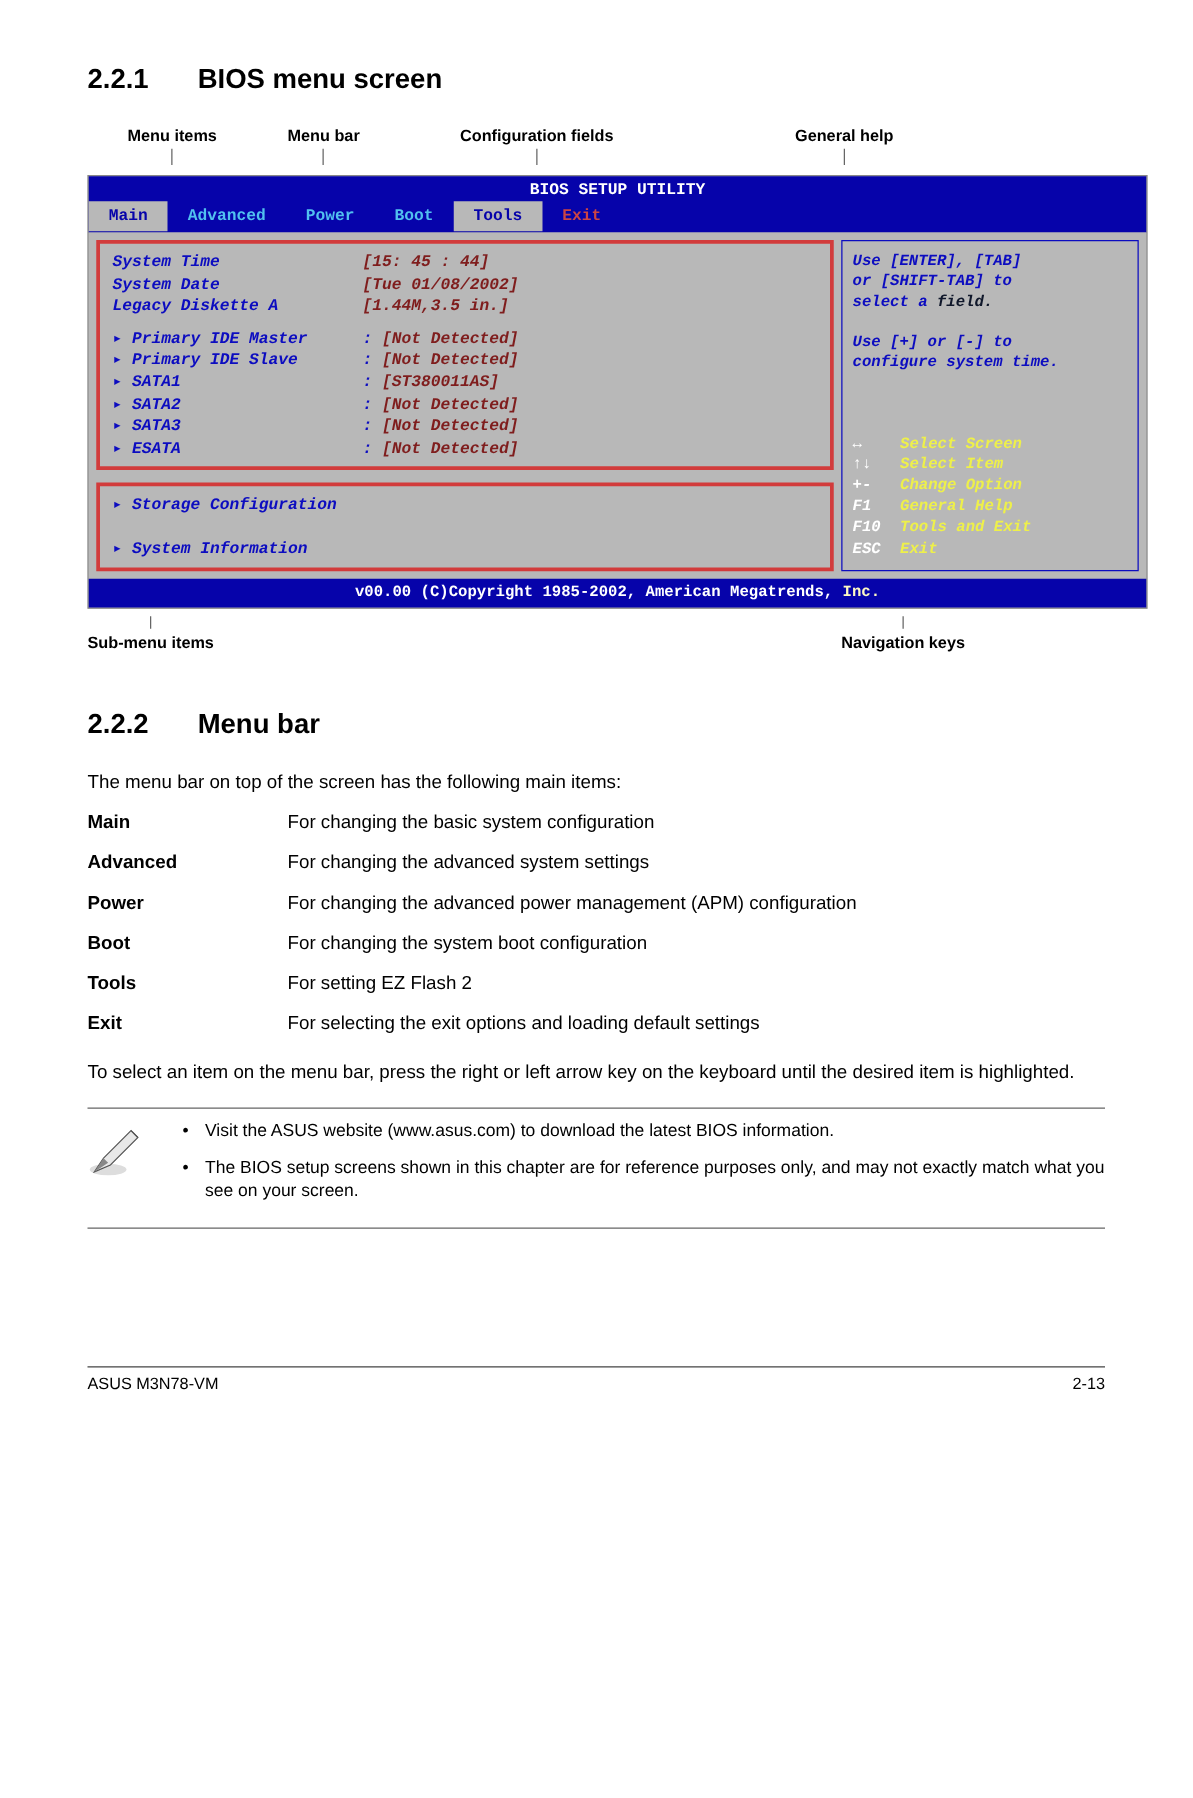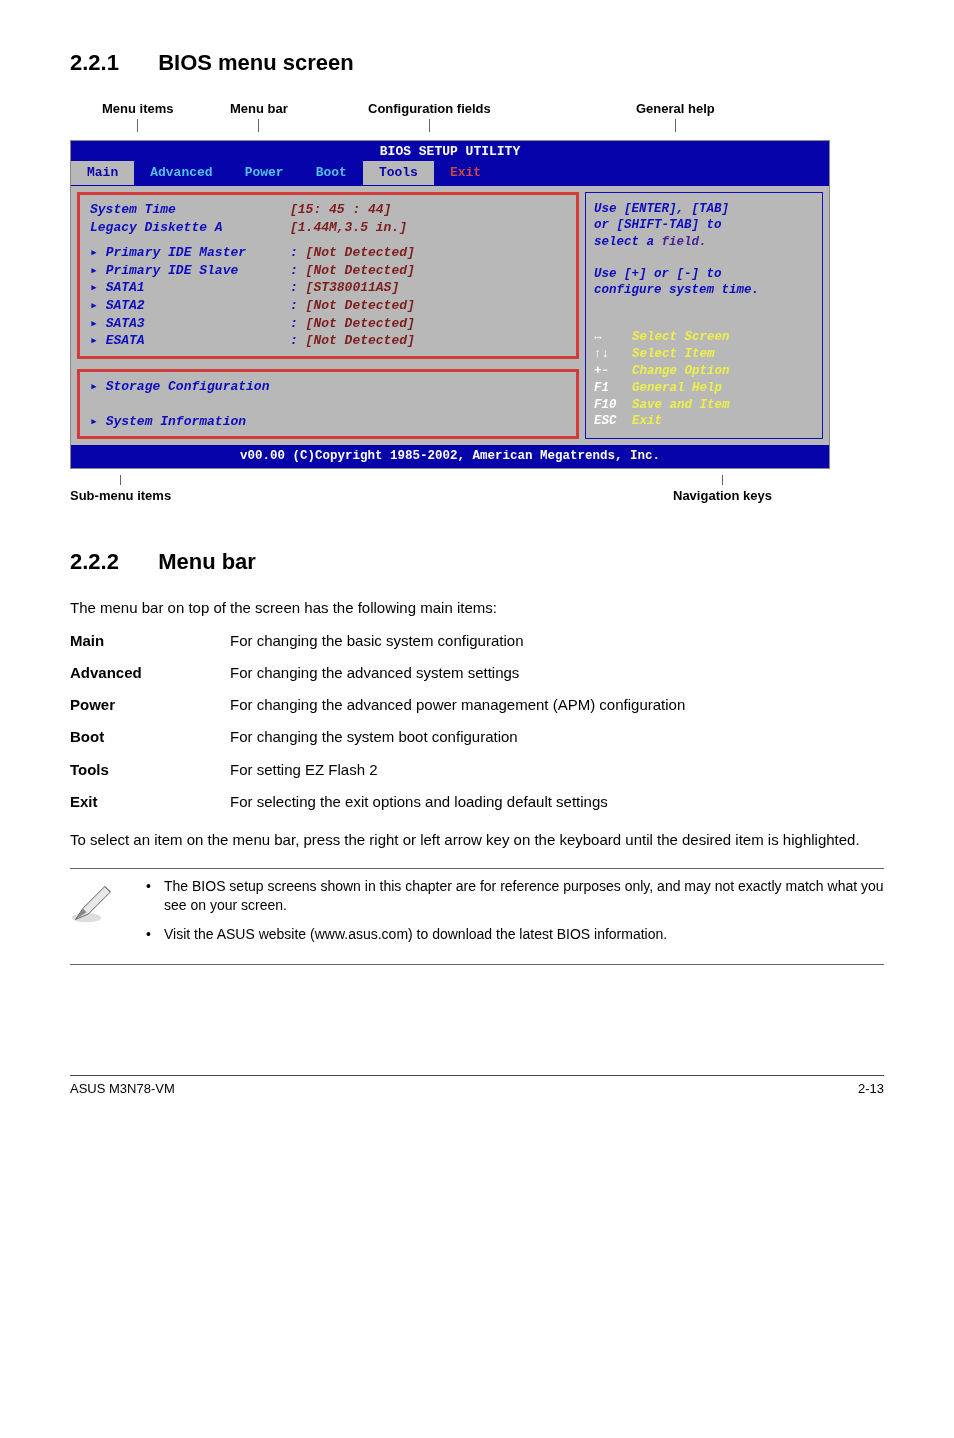--- a/index.html
+++ b/index.html
@@ -33,21 +33,21 @@
   .label-connector {
     width: 1px;
     height: 13px;
     background: #666;
     margin: 2px auto 0 auto;
   }
 
   
   .bios-wrap {
     border: 1px solid #888;
-    width: 760px;
+    width: 848px;
     font-family: "Courier New", monospace;
     font-size: 13px;
     background: #b8b8b8;
   }
   .bios-title-bar {
     background: #0603aa;
     color: #ffffff;
     font-weight: bold;
     display: flex;
     align-items: center;
@@ -100,21 +100,21 @@
     flex-direction: column;
     justify-content: space-between;
     padding: 8px;
   }
   .help-top {
     color: #0c0cc0;
     font-weight: bold;
     font-size: 12.5px;
     line-height: 1.3;
   }
-  .help-top .field-word { color: #4c1d95; }
+  .help-top .field-word { color: #0f172a; }
   .nav-keys-box {
     font-weight: bold;
     font-size: 12.5px;
     line-height: 1.35;
   }
   .nav-keys-box .key { color: #ffffff; display: inline-block; width: 38px; }
   .nav-keys-box .desc { color: #eef04a; }
   .bios-footer {
     background: #0603aa;
     color: #ffffff;
@@ -207,20 +207,21 @@
     <span class="bios-menu-tab">Advanced</span>
     <span class="bios-menu-tab">Power</span>
     <span class="bios-menu-tab">Boot</span>
     <span class="bios-menu-tab" style="background:#b8b8b8;color:#0603aa;">Tools</span>
     <span class="bios-menu-tab exit-red">Exit</span>
   </div>
   <div class="bios-body">
     <div class="bios-left">
       <div class="panel">
         <div class="row"><span class="lab"><span>System Time</span></span><span class="val">[15: 45 : 44]</span></div>
+        <div class="row"><span class="lab"><span>System Date</span></span><span class="val">[Tue 01/08/2002]</span></div>
         <div class="row"><span class="lab"><span>Legacy Diskette A</span></span><span class="val">[1.44M,3.5 in.]</span></div>
         <div style="height:8px;"></div>
         <div class="row"><span class="lab"><span class="arrow">▸ </span><span>Primary IDE Master</span></span><span>: </span><span class="val">[Not Detected]</span></div>
         <div class="row"><span class="lab"><span class="arrow">▸ </span><span>Primary IDE Slave</span></span><span>: </span><span class="val">[Not Detected]</span></div>
         <div class="row"><span class="lab"><span class="arrow">▸ </span><span>SATA1</span></span><span>: </span><span class="val">[ST380011AS]</span></div>
         <div class="row"><span class="lab"><span class="arrow">▸ </span><span>SATA2</span></span><span>: </span><span class="val">[Not Detected]</span></div>
         <div class="row"><span class="lab"><span class="arrow">▸ </span><span>SATA3</span></span><span>: </span><span class="val">[Not Detected]</span></div>
         <div class="row"><span class="lab"><span class="arrow">▸ </span><span>ESATA</span></span><span>: </span><span class="val">[Not Detected]</span></div>
       </div>
       <div class="panel">
@@ -236,21 +237,21 @@
         <div><span>select a </span><span class="field-word">field.</span></div>
         <div>&nbsp;</div>
         <div>Use [+] or [-] to</div>
         <div>configure system time.</div>
       </div>
       <div class="nav-keys-box">
         <div><span class="key">↔</span><span class="desc">Select Screen</span></div>
         <div><span class="key">↑↓</span><span class="desc">Select Item</span></div>
         <div><span class="key">+-</span><span class="desc">Change Option</span></div>
         <div><span class="key">F1</span><span class="desc">General Help</span></div>
-        <div><span class="key">F10</span><span class="desc">Save and Item</span></div>
+        <div><span class="key">F10</span><span class="desc">Tools and Exit</span></div>
         <div><span class="key">ESC</span><span class="desc">Exit</span></div>
       </div>
     </div>
   </div>
   <div class="bios-footer">
     <span>v00.00 (C)Copyright 1985-2002, American Megatrends, </span><span class="inc">Inc.</span>
   </div>
 </div>
 
 <div class="bottom-labels">
@@ -296,21 +297,21 @@
 <div class="note-wrap">
   <div class="note-icon">
     <svg viewBox="0 0 48 48" width="44" height="44">
       <ellipse cx="18" cy="40" rx="16" ry="5" fill="#ddd"></ellipse>
       <polygon points="6,42 14,30 38,6 44,12 20,36" fill="#e8e8e8" stroke="#555" stroke-width="1"></polygon>
       <polygon points="6,42 14,30 18,34" fill="#888"></polygon>
       <line x1="38" y1="6" x2="44" y2="12" stroke="#555" stroke-width="1"></line>
     </svg>
   </div>
   <ul class="note-list">
+    <li>Visit the ASUS website (www.asus.com) to download the latest BIOS information.</li>
     <li>The BIOS setup screens shown in this chapter are for reference purposes only, and may not exactly match what you see on your screen.</li>
-    <li>Visit the ASUS website (www.asus.com) to download the latest BIOS information.</li>
   </ul>
 </div>
 
 <div class="footer">
   <span>ASUS M3N78-VM</span>
   <span>2-13</span>
 </div>
 
 </body></html>

